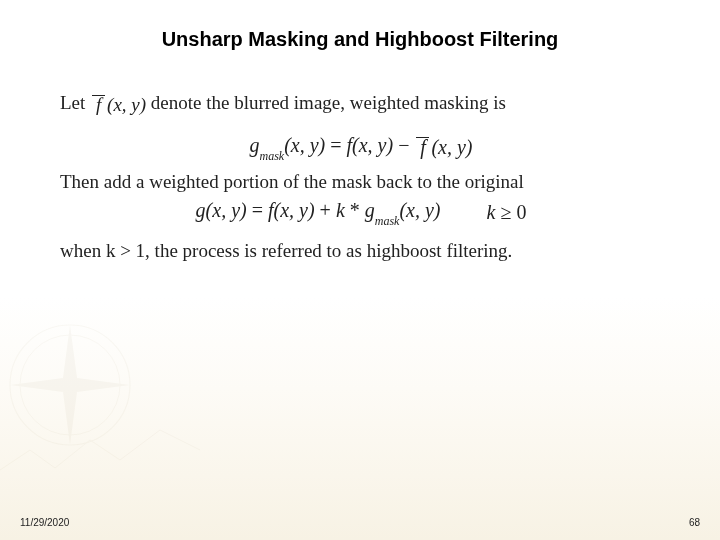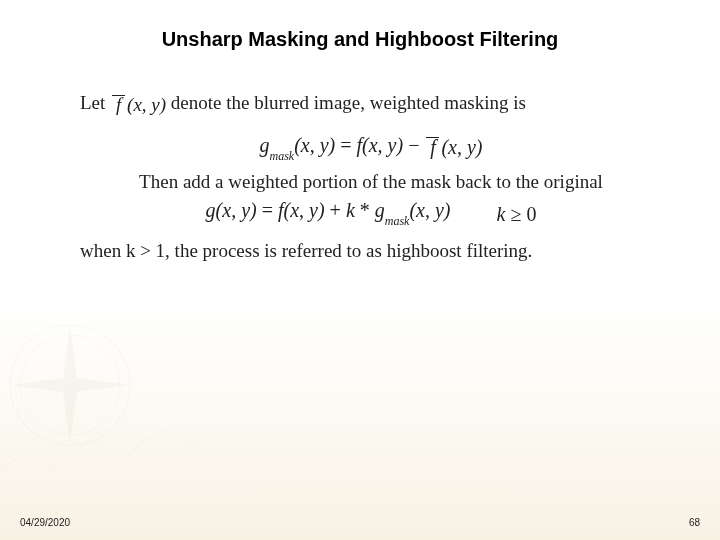--- a/index.html
+++ b/index.html
@@ -18,41 +18,41 @@
     }
     .slide { position: relative; width: 100%; height: 100%; z-index: 1; }
     .title {
       position: absolute;
       top: 28px; left: 0; right: 0;
       text-align: center;
       font-family: Tahoma, Verdana, Arial, sans-serif;
       font-size: 20px;
       color: #000;
     }
-    .body { position: absolute; top: 92px; left: 80px; right: 58px; color: #222; font-family: Liberation Serif, serif; }
+    .body { position: absolute; top: 92px; left: 60px; right: 58px; color: #222; font-family: Liberation Serif, serif; }
     .line { font-size: 19px; margin-bottom: 6px; }
     .eq {
       font-size: 20px;
       font-style: italic;
       text-align: center;
       margin: 18px auto 10px;
     }
-    .eq-row { display: flex; justify-content: center; align-items: flex-end; gap: 46px; margin: 4px 0 14px; }
+    .eq-row { display: flex; justify-content: center; align-items: center; gap: 46px; margin: 4px 0 14px; }
     .eq-inline { display: inline-flex; align-items: center; vertical-align: middle; }
     .fbar {
       display: inline-flex; flex-direction: column; align-items: center;
       vertical-align: middle;
       margin: 0 2px;
     }
     .fbar .bar { width: 13px; height: 1.4px; background: #222; margin-bottom: -1px; }
     .fbar .f { font-style: italic; line-height: 1; }
     .sub { font-size: 12px; vertical-align: sub; font-style: italic; position: relative; top: 3px; }
     .it { font-style: italic; }
     .op { font-style: normal; }
-    .gap-top { margin-top: 10px; text-align: center; }
+    .gap-top { margin-top: 10px; }
     .gap-top-lg { }
     .footer {
       position: absolute; bottom: 12px; left: 20px; right: 20px;
       font-family: Arial, sans-serif; font-size: 10px; color: #222;
       display: flex; justify-content: space-between;
     }
   </style>
 </head>
 <body>
 
@@ -112,17 +112,17 @@
       </div>
     </div>
 
     <div class="line gap-top-lg">
       <span class="it" style="font-style:normal">when k &gt; 1, the process is referred to as highboost filtering.</span>
     </div>
 
   </div>
 
   <div class="footer">
-    <span>04/29/2020</span>
+    <span>11/29/2020</span>
     <span>68</span>
   </div>
 
 </div>
 
 </body></html>

